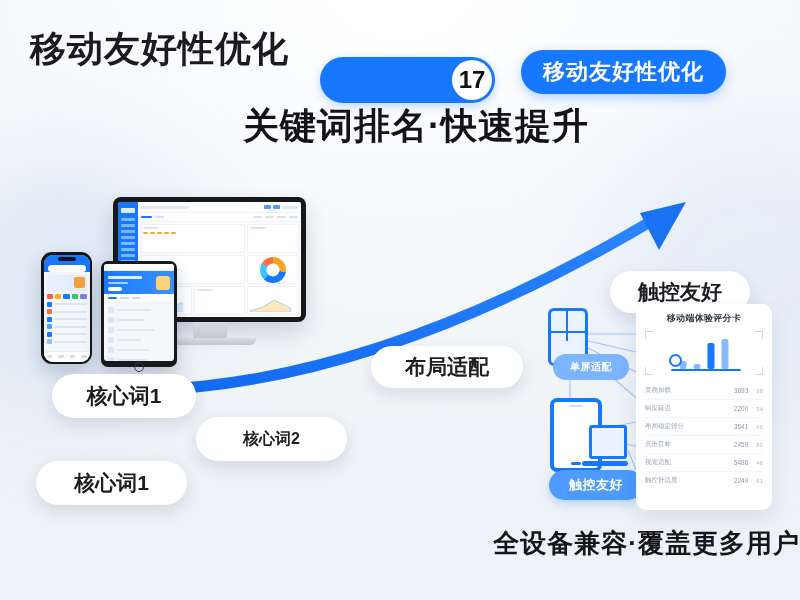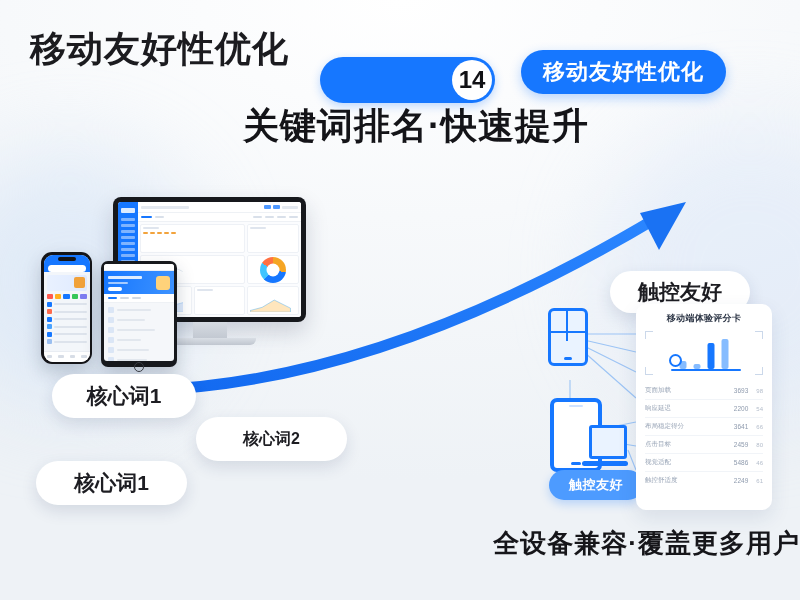--- a/index.html
+++ b/index.html
@@ -203,21 +203,21 @@
 <body>
 
 <div id="stage">
 
   <div class="soft-glow" style="left:-60px;top:150px;width:260px;height:260px;background:rgba(210,225,245,.55);"></div>
   <div class="soft-glow" style="left:600px;top:120px;width:300px;height:300px;background:rgba(214,228,248,.45);"></div>
 
   <div class="kicker">移动友好性优化</div>
 
   <div class="top-badge">
-    <span class="tnum">14</span>
+    <span class="tnum">17</span>
   </div>
 
   <div class="tag-blue">移动友好性优化</div>
 
   <div class="headline">关键词排名·快速提升</div>
 
   <svg class="arrow-svg" viewBox="0 0 800 600">
     <defs>
       <linearGradient id="agrad" x1="0" y1="1" x2="1" y2="0">
         <stop offset="0%" stop-color="#1269f0"></stop>
@@ -398,20 +398,21 @@
             <span class="ln" style="width:30px"></span>
           </div>
       </div>
       <div class="tb-home"></div>
     </div>
   </div>
 
   <div class="pill pill-k1">核心词1</div>
   <div class="pill pill-k2">核心词2</div>
   <div class="pill pill-k3">核心词1</div>
+  <div class="pill pill-layout">布局适配</div>
   <div class="pill pill-touch">触控友好</div>
 
   <div class="illus">
 
     <svg class="ill-lines" viewBox="0 0 232 220">
       <g stroke="#9cc4f5" stroke-width="1.1" fill="none">
         <line x1="44" y1="34" x2="96" y2="34"></line>
         <line x1="44" y1="40" x2="96" y2="52"></line>
         <line x1="44" y1="46" x2="96" y2="72"></line>
         <line x1="44" y1="52" x2="96" y2="98"></line>
@@ -421,20 +422,21 @@
         <line x1="30" y1="80" x2="30" y2="98"></line>
       </g>
     </svg>
 
     <div class="ill-phone-top">
       <div class="split"></div>
         <div class="vsplit"></div>
         <div class="hb"></div>
     </div>
 
+    <div class="ill-pill-a">单屏适配</div>
 
     <div class="ill-phone-big">
       <div class="top"></div>
         <div class="hb"></div>
     </div>
 
     <div class="ill-laptop">
       <div class="scr"></div>
         <div class="base"></div>
     </div>

